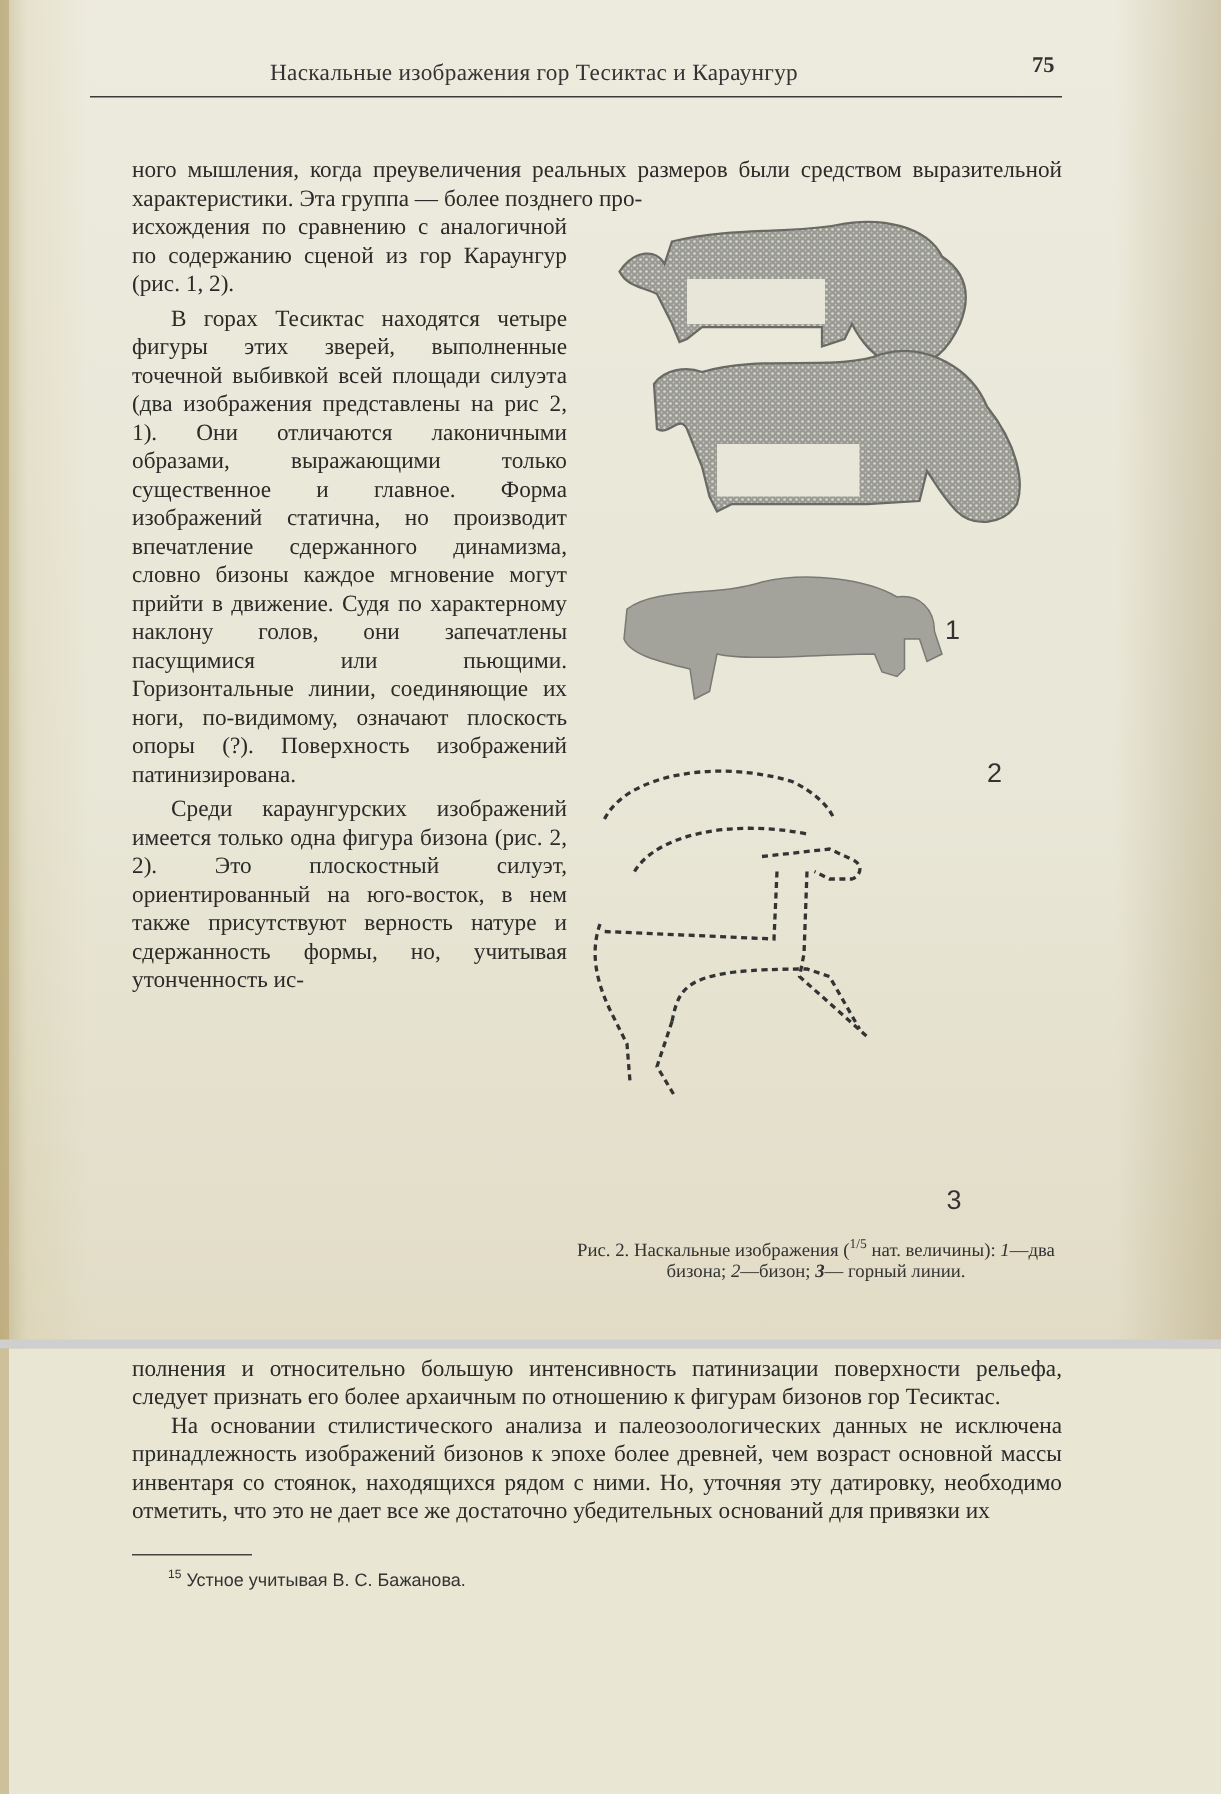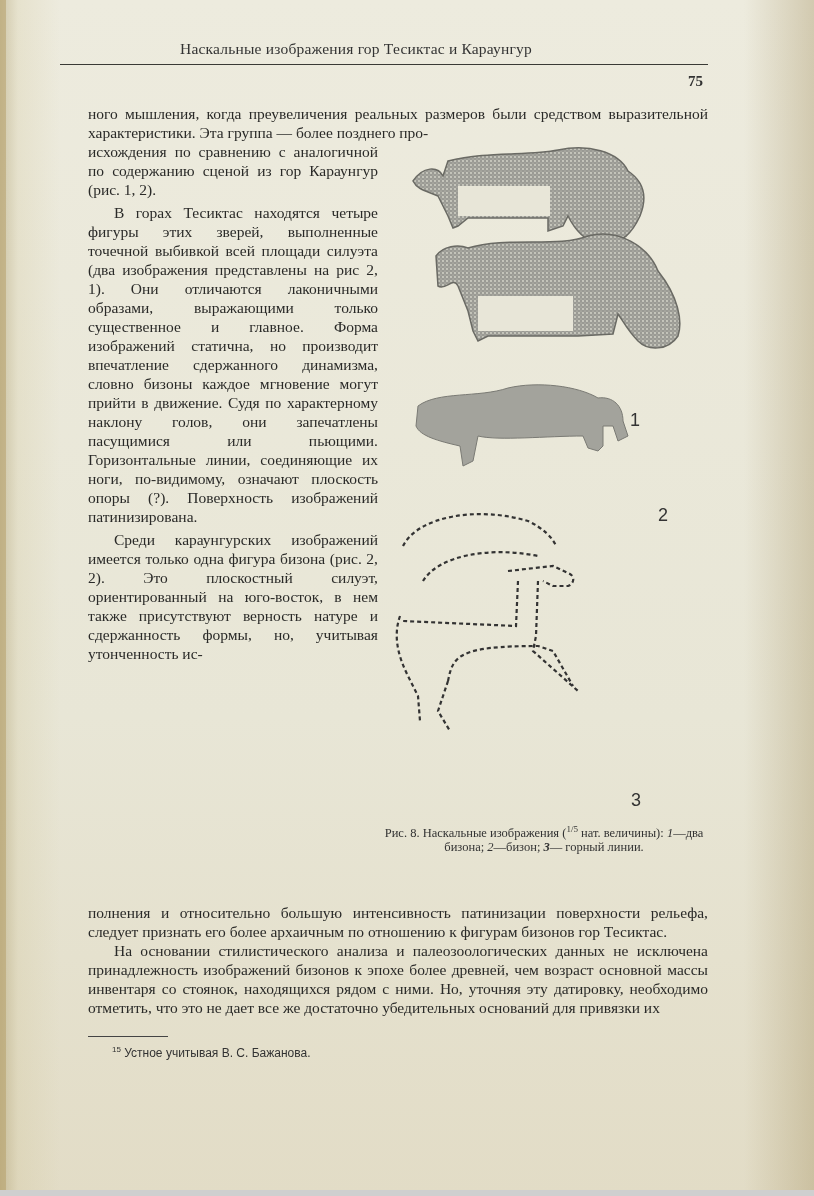--- a/index.html
+++ b/index.html
@@ -3,38 +3,38 @@
 <meta charset="utf-8">
 <style>
   html, body { margin:0; padding:0; }
   body {
     width:814px; height:1196px; overflow:hidden;
     background:#e9e6d4;
     font-family:"Liberation Serif", serif;
     color:#2a2a28;
   }
   .page {
-    position:relative; width:814px; height:1196px;
+    position:relative; width:814px; height:899px;
     background:
       linear-gradient(90deg, rgba(150,130,70,0.35) 0px, rgba(200,185,130,0.18) 18px, rgba(0,0,0,0) 60px),
       linear-gradient(270deg, rgba(160,140,90,0.35) 0px, rgba(0,0,0,0) 70px),
       linear-gradient(180deg, #edebde 0%, #e8e6d6 60%, #e2dcc6 100%);
   }
   .left-edge { position:absolute; left:0; top:0; width:6px; height:1196px; background:#b6a06a; opacity:.55; }
   .bottom-edge { position:absolute; left:0; bottom:0; width:814px; height:6px; background:#cfcfcf; }
 
   .running-head {
     position:absolute; left:118px; top:38px; width:585px; height:24px;
   }
   .running-title {
     position:absolute; left:62px; top:2px;
     font-size:15.5px; letter-spacing:0.2px; color:#333;
   }
   .page-number {
-    position:absolute; right:0px; top:-2px; font-size:15px; font-weight:bold; color:#333;margin-top:37px;
+    position:absolute; right:0px; top:-2px; font-size:15px; font-weight:bold; color:#333;
   }
   .head-rule {
     position:absolute; left:60px; top:64px; width:648px; height:0;
     border-top:1.6px solid #3a3a36;
   }
 
   .text { font-size:15.5px; line-height:19px; text-align:justify;margin-top:20px; }
   .full-top {
     position:absolute; left:88px; top:84px; width:620px;
   }
@@ -124,21 +124,21 @@
         <path d="M140,445 L138,490 L25,485"></path>
         <path d="M22,480 C15,500 20,520 30,540 L40,560 L42,585"></path>
         <path d="M70,545 C75,520 80,510 160,510 L175,515 L195,550"></path>
         <path d="M70,545 L60,575 L72,595"></path>
       </g>
       <text x="253" y="670" font-family="Liberation Sans, sans-serif" font-size="18" fill="#333">3</text>
     </svg>
   </div>
 
   <div class="caption">
-    <span>Рис. 8. Наскальные изображения (</span><sup>1/5</sup><span> нат. величины): </span><span class="it">1</span><span>—два бизона; </span><span class="it">2</span><span>—бизон; </span><span class="b">3</span><span>— горный линии.</span>
+    <span>Рис. 2. Наскальные изображения (</span><sup>1/5</sup><span> нат. величины): </span><span class="it">1</span><span>—два бизона; </span><span class="it">2</span><span>—бизон; </span><span class="b">3</span><span>— горный линии.</span>
   </div>
 
   <div class="full-bottom text">
     <p>полнения и относительно большую интенсивность патинизации поверхности рельефа, следует признать его более архаичным по отношению к фигурам бизонов гор Тесиктас.</p>
     <p class="indent">На основании стилистического анализа и палеозоологических данных не исключена принадлежность изображений бизонов к эпохе более древней, чем возраст основной массы инвентаря со стоянок, находящихся рядом с ними. Но, уточняя эту датировку, необходимо отметить, что это не дает все же достаточно убедительных оснований для привязки их</p>
   </div>
 
   <div class="foot-rule"></div>
   <div class="footnote">
     <sup>15</sup>

